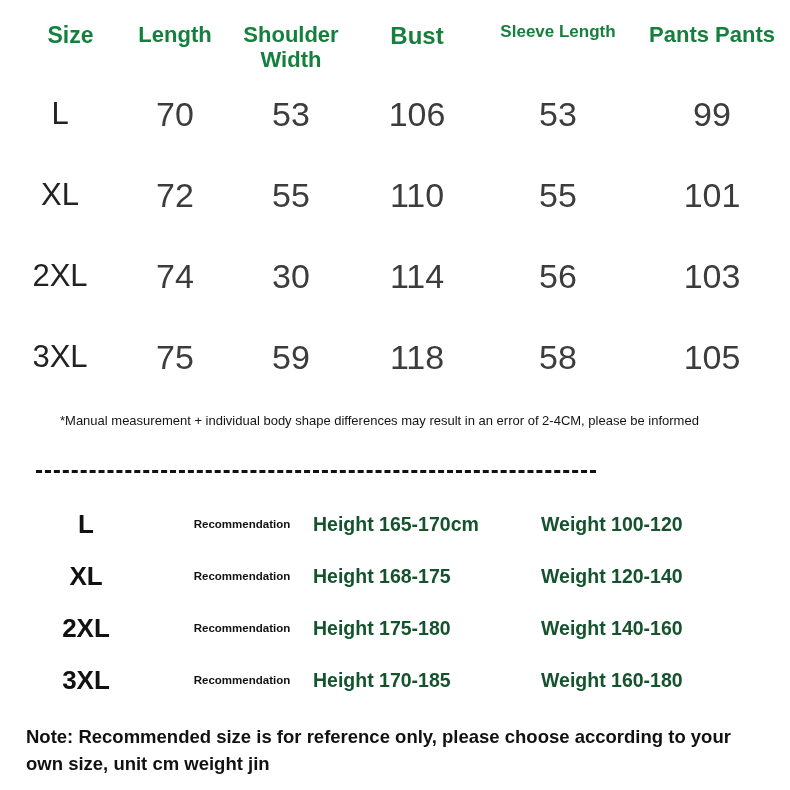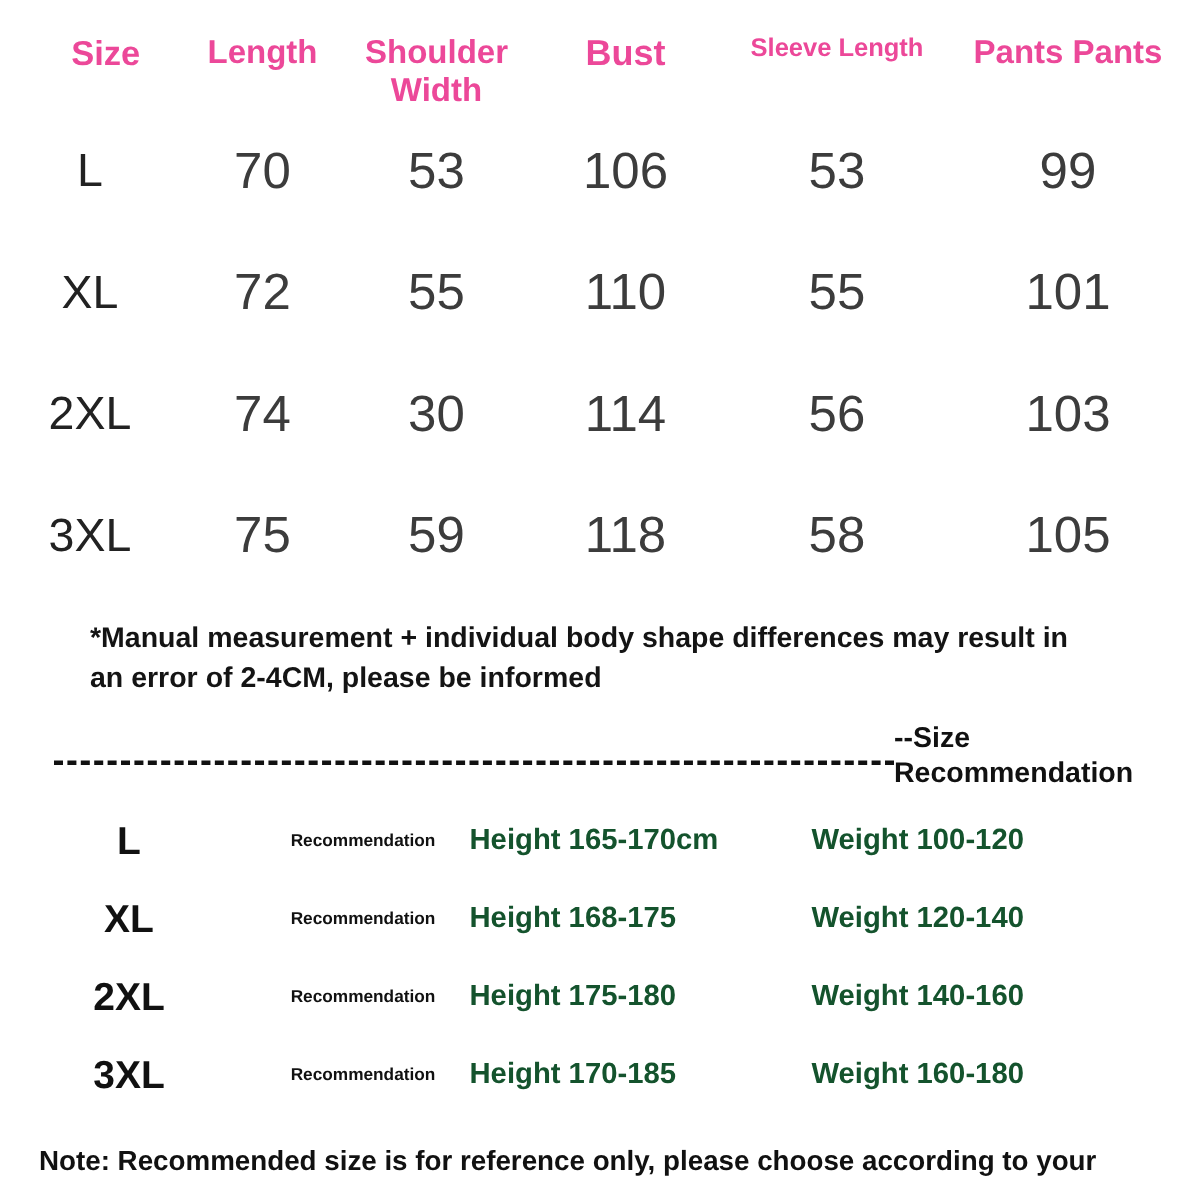--- a/index.html
+++ b/index.html
@@ -31,21 +31,21 @@
   }
   .size-table col.c0 { width: 120px; }
   .size-table col.c1 { width: 110px; }
   .size-table col.c2 { width: 122px; }
   .size-table col.c3 { width: 130px; }
   .size-table col.c4 { width: 152px; }
   .size-table col.c5 { width: 156px; }
 
   .size-table thead th {
     font-weight: bold;
-    color: #ec4899;
+    color: #15803d;
     vertical-align: top;
     padding-top: 22px;
     line-height: 1.15;
     text-align: center;
     margin-left: 48px;
   }
   th.h-size { font-size: 23px; padding-left: 6px; text-align: left; padding-left: 22px;}
   th.h-length { font-size: 22px; }
   th.h-shoulder { font-size: 22px; }
   th.h-bust { font-size: 24px; color: #3a0d12; }
@@ -63,22 +63,22 @@
   }
   .size-table tbody td.size-cell {
     color: #222;
     font-size: 31px;
   }
 
   
   .measure-note {
     margin: 14px 0 0 60px;
     width: 660px;
-    font-size: 19px;
-    font-weight: bold;
+    font-size: 13px;
+    font-weight: normal;
     line-height: 1.45;
     color: #141414;
   }
 
   
   .divider-row {
     position: relative;
     height: 56px;
     margin-top: 14px;
   }
@@ -208,21 +208,20 @@
         <td>58</td>
         <td>105</td>
       </tr>
     </tbody>
   </table>
 
   <div class="measure-note">*Manual measurement + individual body shape differences may result in an error of 2-4CM, please be informed</div>
 
   <div class="divider-row">
     <div class="dashes"></div>
-    <div class="rec-label">--Size Recommendation</div>
   </div>
 
   <table class="rec-table">
     <colgroup>
       <col class="r0">
         <col class="r1">
         <col class="r2">
         <col class="r3">
     </colgroup>
     <tbody>

